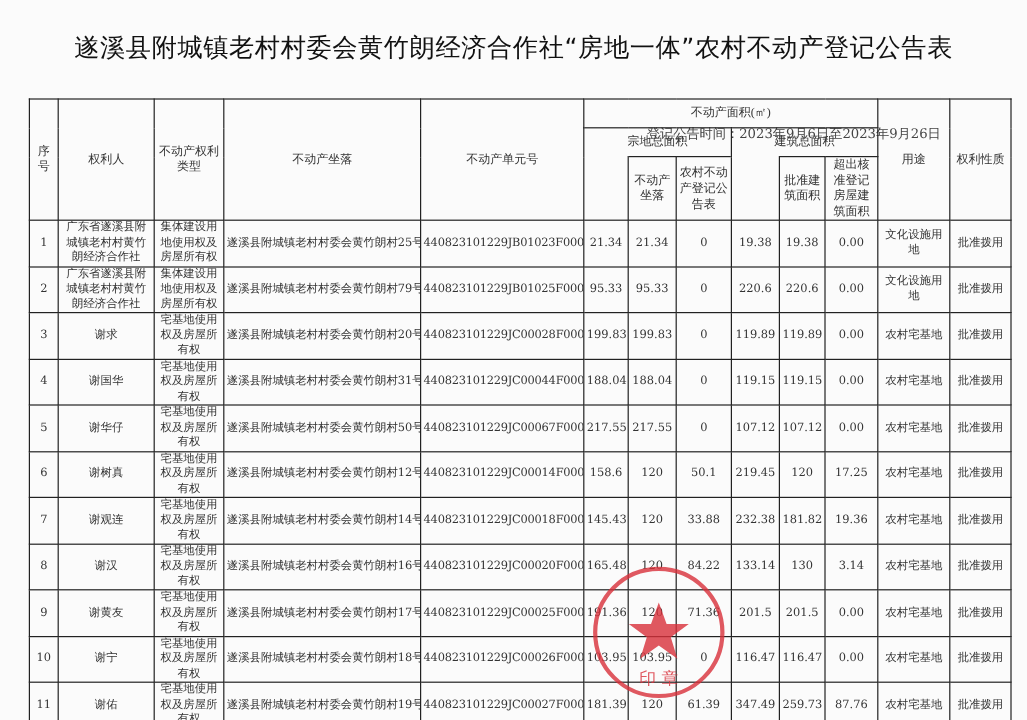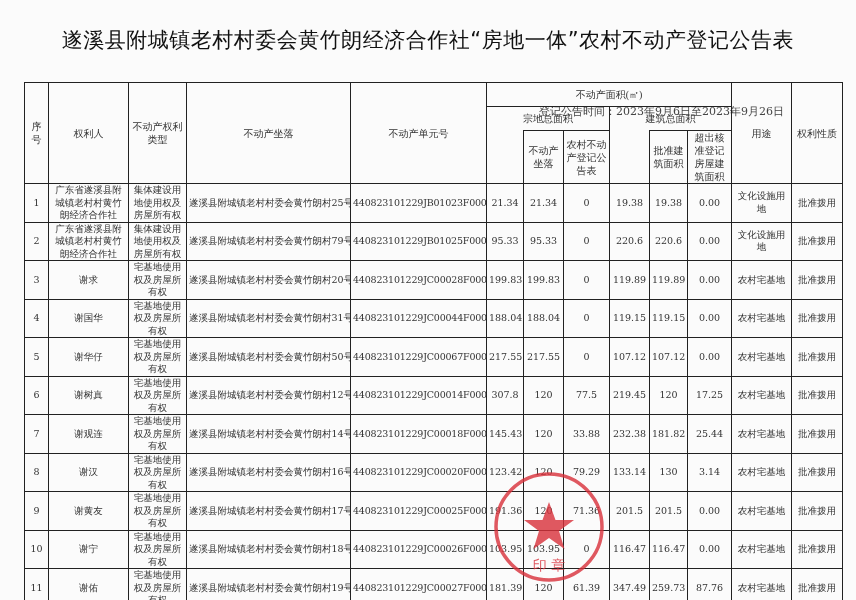--- a/index.html
+++ b/index.html
@@ -157,53 +157,53 @@
         <td class="num">0.00</td>
         <td class="small">农村宅基地</td>
         <td class="small">批准拨用</td>
       </tr>
       <tr style="height: 27px;">
         <td>6</td>
         <td class="small">谢树真</td>
         <td class="small">宅基地使用权及房屋所有权</td>
         <td class="addr">遂溪县附城镇老村村委会黄竹朗村12号</td>
         <td class="unit">440823101229JC00014F00010001</td>
-        <td class="num">307.8</td>
-        <td class="num">120</td>
-        <td class="num">77.5</td>
+        <td class="num">158.6</td>
+        <td class="num">120</td>
+        <td class="num">50.1</td>
         <td class="num">219.45</td>
         <td class="num">120</td>
         <td class="num">17.25</td>
         <td class="small">农村宅基地</td>
         <td class="small">批准拨用</td>
       </tr>
       <tr style="height: 27px;">
         <td>7</td>
         <td class="small">谢观连</td>
         <td class="small">宅基地使用权及房屋所有权</td>
         <td class="addr">遂溪县附城镇老村村委会黄竹朗村14号</td>
         <td class="unit">440823101229JC00018F00010001</td>
         <td class="num">145.43</td>
         <td class="num">120</td>
         <td class="num">33.88</td>
         <td class="num">232.38</td>
         <td class="num">181.82</td>
-        <td class="num">25.44</td>
+        <td class="num">19.36</td>
         <td class="small">农村宅基地</td>
         <td class="small">批准拨用</td>
       </tr>
       <tr style="height: 27px;">
         <td>8</td>
         <td class="small">谢汉</td>
         <td class="small">宅基地使用权及房屋所有权</td>
         <td class="addr">遂溪县附城镇老村村委会黄竹朗村16号</td>
         <td class="unit">440823101229JC00020F00010001</td>
-        <td class="num">123.42</td>
-        <td class="num">120</td>
-        <td class="num">79.29</td>
+        <td class="num">165.48</td>
+        <td class="num">120</td>
+        <td class="num">84.22</td>
         <td class="num">133.14</td>
         <td class="num">130</td>
         <td class="num">3.14</td>
         <td class="small">农村宅基地</td>
         <td class="small">批准拨用</td>
       </tr>
       <tr style="height: 27px;">
         <td>9</td>
         <td class="small">谢黄友</td>
         <td class="small">宅基地使用权及房屋所有权</td>

